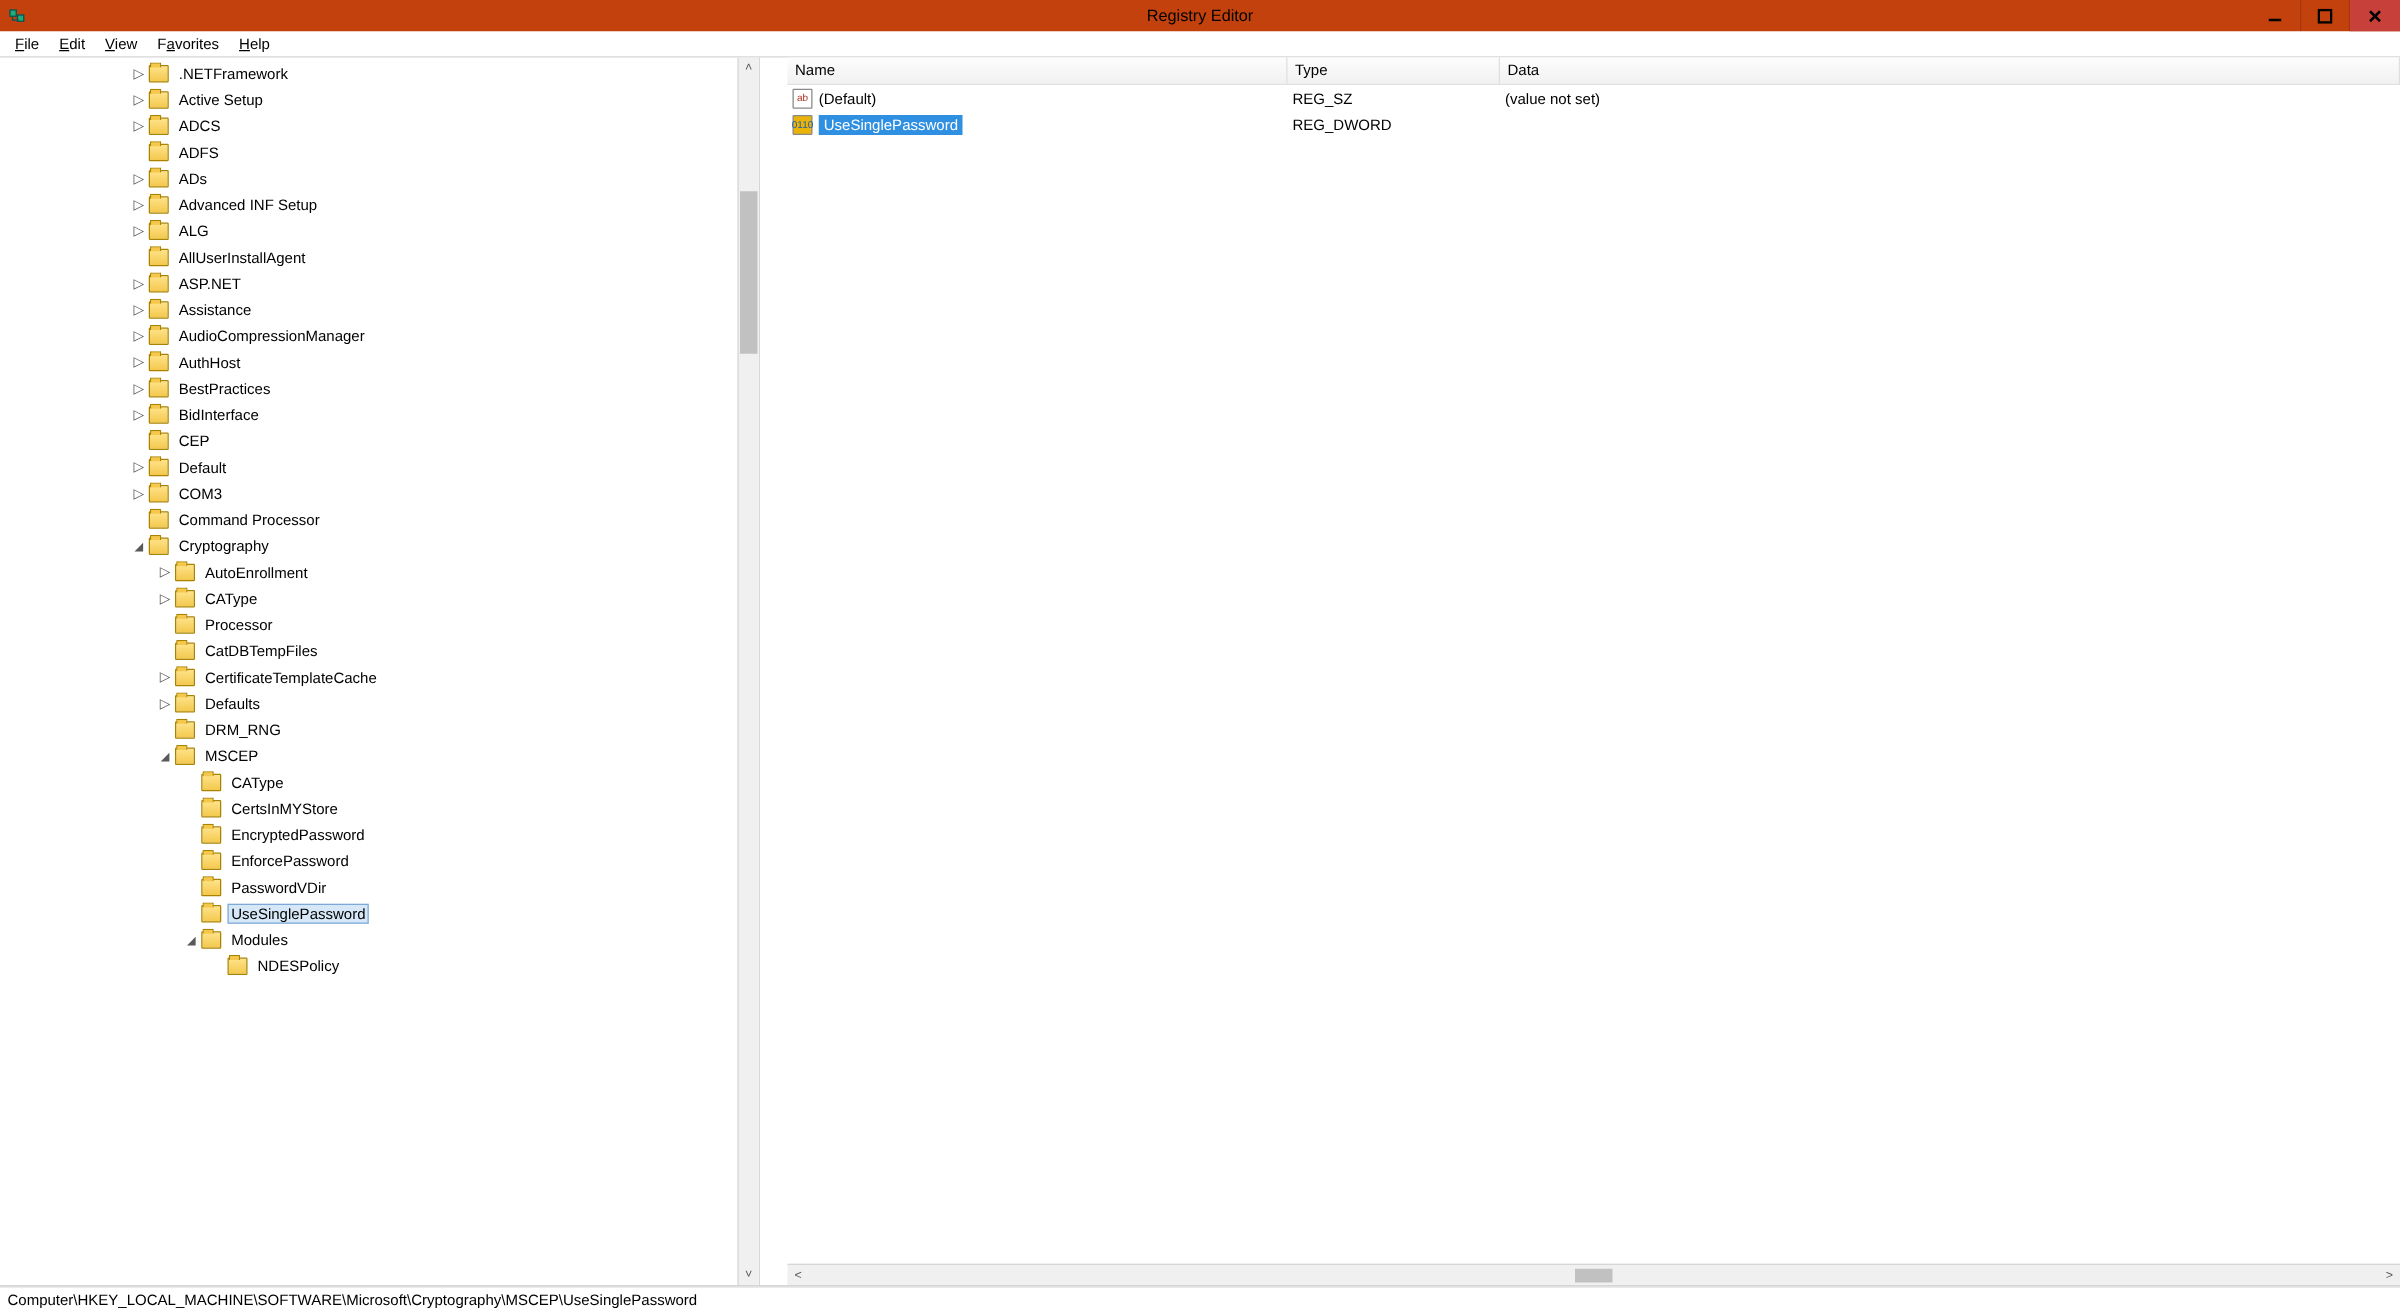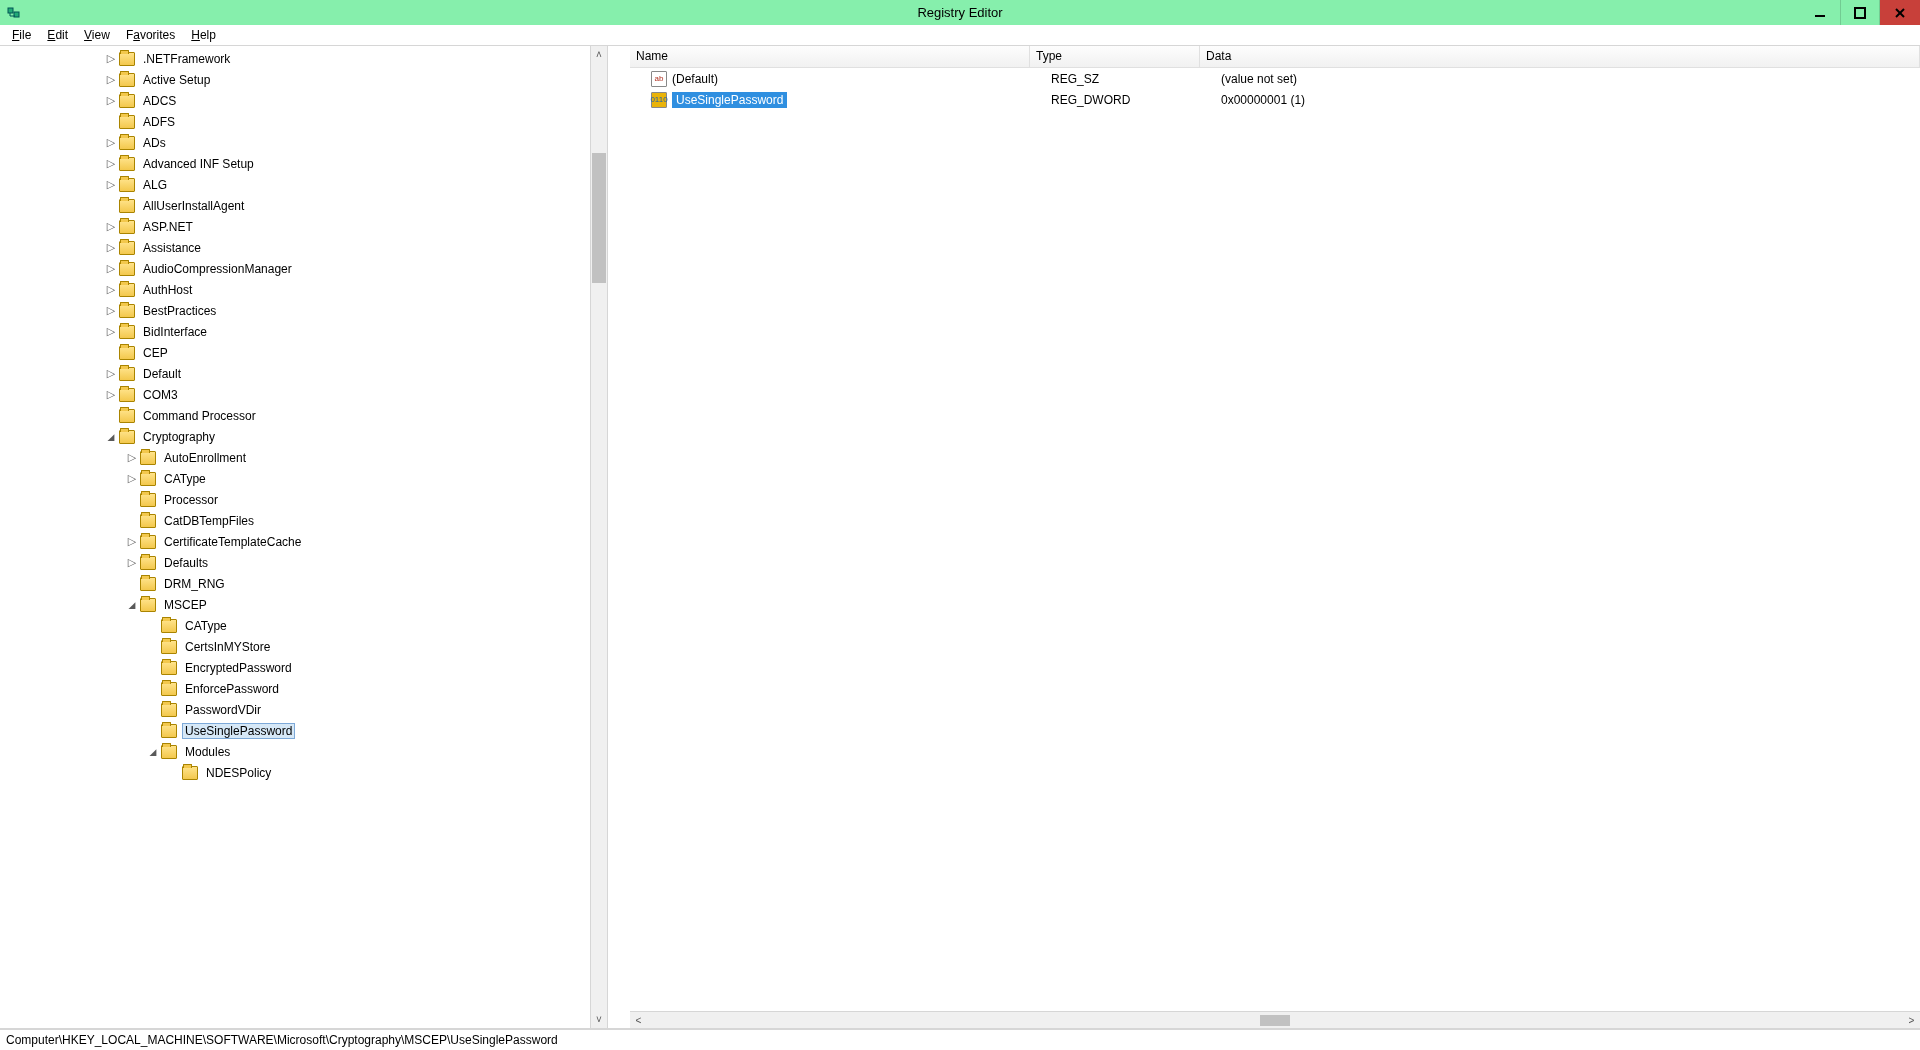--- a/index.html
+++ b/index.html
@@ -1,19 +1,19 @@
 <!DOCTYPE html>
 <html><head>
 <meta charset="utf-8">
 <style>
 * { margin: 0; padding: 0; box-sizing: border-box; font-family: "Segoe UI", Tahoma, sans-serif; font-size: 12px; }
 body { width: 1920px; height: 1050px; background: #fff; overflow: hidden; display: flex; flex-direction: column; }
 
 
-.titlebar { height: 25px; background: #86efac; display: flex; align-items: center; position: relative; }
+.titlebar { height: 25px; background: #c2410c; display: flex; align-items: center; position: relative; }
 .titlebar .app-icon { width: 16px; height: 16px; margin: 0 6px; display: inline-flex; align-items: center; justify-content: center; color: #006080; }
 .titlebar .title { position: absolute; left: 50%; transform: translateX(-50%); font-size: 13px; color: #000; }
 .titlebar .controls { margin-left: auto; display: flex; height: 100%; }
 .titlebar .btn { width: 40px; height: 100%; display: flex; align-items: center; justify-content: center; font-size: 15px; font-weight: bold; color: #000; }
 .titlebar .btn.close { background: #c8403a; color: #000; }
 .titlebar .btn.max { border-left: 1px solid rgba(0,0,0,.15); border-right: 1px solid rgba(0,0,0,.15); }
 
 
 .menubar { height: 21px; background: #fff; border-bottom: 1px solid #d6d6d6; display: flex; align-items: center; padding-left: 4px; }
 .menubar .mitem { padding: 2px 8px; cursor: default; }
@@ -42,21 +42,21 @@
 .vsb .track { position:absolute; top:17px; bottom:17px; left:0; right:0; }
 .vsb .thumb { position:absolute; left:1px; right:1px; background:#c1c1c1; }
 .vsb .arrow.bottom { position:absolute; bottom:0; left:0; right:0; }
 
 
 .list-header { height: 22px; display:flex; border-bottom: 1px solid #e0e0e0; background: linear-gradient(#fdfdfd,#f1f1f1); }
 .list-header .col { padding: 3px 6px; border-right: 1px solid #e0e0e0; }
 .col-name { width: 400px; }
 .col-type { width: 170px; }
 .col-data { flex: 1; }
-.list-body { flex:1;margin-left:17px; }
+.list-body { flex:1; }
 .row { height: 21px; display:flex; align-items:center; }
 .row .cell { padding: 0 4px; }
 .row .cell.name { width: 400px; display:flex; align-items:center; }
 .row .cell.type { width: 170px; }
 .row .cell.data { flex:1; }
 .val-icon { width:16px; height:16px; margin-right:5px; display:inline-flex; align-items:center; justify-content:center; font-size:8px; border:1px solid #888; border-radius:1px; padding:0 1px; }
 .val-icon.str { color:#b03020; background:#fff; }
 .val-icon.dw  { color:#2060a8; background:#eab308; }
 .row.sel .name .txt { background:#2f8fe0; color:#fff; padding:1px 4px; }
 
@@ -514,21 +514,20 @@
           </div>
           <div class="cell type">REG_SZ</div>
           <div class="cell data">(value not set)</div>
         </div>
         <div class="row sel">
           <div class="cell name">
             <span class="val-icon dw">0110</span>
             <span class="txt">UseSinglePassword</span>
           </div>
           <div class="cell type">REG_DWORD</div>
-          <div class="cell data">0x00000001 (1)</div>
         </div>
       </div>
     <div class="hsb">
       <div class="harrow">&lt;</div>
       <div class="htrack">
           <div class="hthumb"></div>
         </div>
       <div class="harrow">&gt;</div>
     </div>
   </div>

